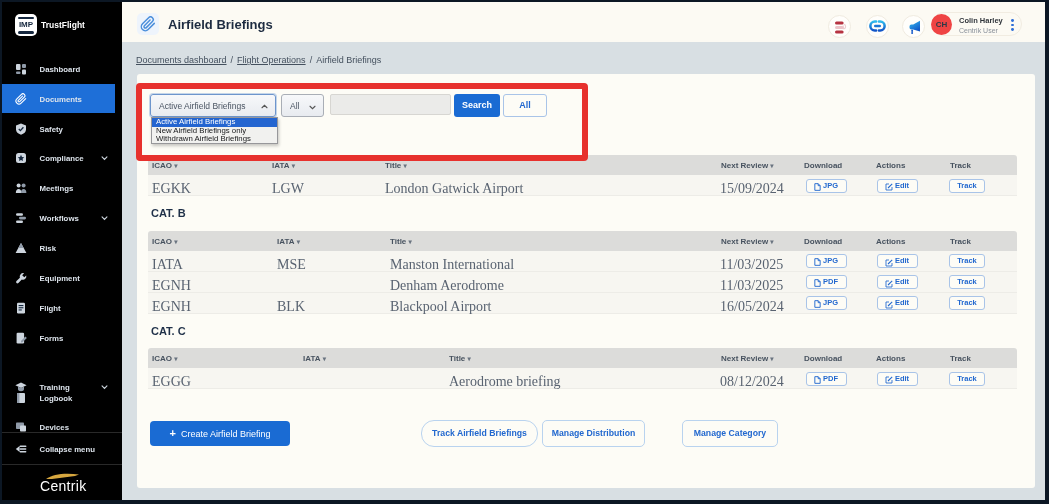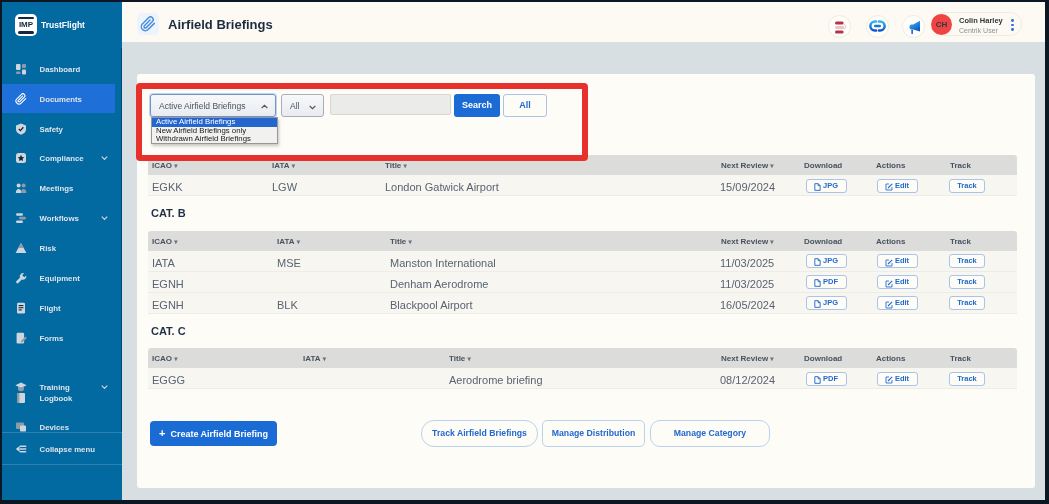--- a/index.html
+++ b/index.html
@@ -1,21 +1,21 @@
 <!DOCTYPE html>
 <html><head>
 <meta charset="utf-8">
 <style>
   * { margin:0; padding:0; box-sizing:border-box; }
   html,body { width:1049px; height:504px; overflow:hidden; }
   body { font-family:"Liberation Sans", sans-serif; background:#0c1724; position:relative; }
   .abs { position:absolute; }
 
   
-  #sidebar { left:2px; top:2px; width:132px; height:498px; background:#0369a1; }
+  #sidebar { left:2px; top:2px; width:132px; height:498px; background:#000000; }
   #sbscroll { left:119px; top:46px; width:3px; height:384px; background:rgba(0,0,0,0.28); }
   .logo-box { left:13px; top:12px; width:22px; height:22px; background:#fff; border-radius:5px; }
   .logo-box .bar { position:absolute; left:3px; right:3px; height:2.5px; background:#15273e; border-radius:2px; }
   .logo-txt { position:absolute; left:0; right:0; top:6px; text-align:center; font-size:8px; font-weight:bold; color:#15273e; letter-spacing:0; }
   .brand { left:39px; top:18px; font-size:8.5px; font-weight:bold; color:#fff; }
   .mi { left:0; width:120px; height:27px; }
   .mi .lbl { position:absolute; left:37.5px; top:50%; transform:translateY(-50%); font-size:7.8px; font-weight:bold; color:#dde4ec; white-space:nowrap; }
   .mi .ico { position:absolute; left:13px; top:50%; transform:translateY(-50%); width:12px; height:12px; }
   .mi .chev { position:absolute; right:14px; top:50%; transform:translateY(-50%); width:7px; height:7px; }
   .mi.sel { background:#1e6fd8; width:113px; height:28.5px;text-decoration:underline; }
@@ -38,38 +38,38 @@
   .urole { left:837px; top:24.5px; font-size:7px; color:#8b929b; }
   .dots { left:889px; top:17px; }
   .dots i { display:block; width:2.8px; height:2.8px; border-radius:50%; background:#2f6fd8; margin:0 0 1.8px 0; }
 
   
   .cat { left:29px; font-size:11px; font-weight:bold; color:#1f3048; white-space:nowrap; }
   .thead { left:26px; width:869px; height:20px; background:#dcdcda; border-radius:3px 3px 0 0; }
   .trow  { left:26px; width:869px; height:21px; background:#f7f6f1; border-bottom:1px solid #edece7; }
   .th { position:absolute; top:6px; font-size:8px; font-weight:bold; color:#47525f; white-space:nowrap; }
   .th .ar { color:#6a7480; font-size:6.5px; }
-  .td { position:absolute; top:6px; font-size:11px; color:#596371; white-space:nowrap; }
+  .td { position:absolute; top:6px; font-size:14px; color:#596371; white-space:nowrap;font-family:Liberation Serif, serif; }
   .rbtn { position:absolute; top:3.5px; height:14px; border:1px solid #a9c4e8; border-radius:3px; background:#fdfcf6; color:#2268cf; font-size:7.5px; font-weight:bold; text-align:center; line-height:12.5px; }
 
   
   #redbox { left:14px; top:81px; width:452px; height:78px; border:6px solid #e7312d; border-radius:4px; }
   .selbox { top:92px; height:23px; background:linear-gradient(#f7f8fa,#e8ebf0); border:1px solid #93a7c4; border-radius:3px; }
   #sel1 { left:28px; width:126px; border-color:#6d95cc; box-shadow:0 0 0 1px rgba(90,140,210,0.35); }
   #sel2 { left:159px; width:43px; border-color:#a9aeb6; }
   .selbox .stxt { position:absolute; left:8px; top:6px; font-size:8.5px; color:#4b5563; }
   #input { left:208px; top:92px; width:121px; height:21px; background:#ebebe9; border:1px solid #d7d6d2; border-radius:2px; }
   #btn-search { left:332px; top:92px; width:46px; height:23px; background:#1a6bd3; border-radius:3px; color:#fff; font-size:9px; font-weight:bold; text-align:center; line-height:23px; }
   #btn-all { left:381px; top:92px; width:44px; height:23px; background:#fdfcf6; border:1px solid #a9c4e8; border-radius:3px; color:#2268cf; font-size:9px; font-weight:bold; text-align:center; line-height:21px; }
   #ddl { left:29px; top:115px; width:127px; height:27px; background:#f1f1ef; border:1px solid #97979a; box-shadow:1px 2px 3px rgba(0,0,0,0.22); }
   #ddl div { height:8.6px; font-size:7.8px; color:#17181a; padding-left:4px; line-height:8.8px; white-space:nowrap; }
   #ddl div.hl { background:#2465d0; color:#fff; }
 
   
-  #create { left:28px; top:419px; width:127px; height:25px; background:#1a6bd3; border-radius:4px; color:#fff; font-size:9px; font-weight:bold; text-align:center; line-height:25px; }
+  #create { left:28px; top:419px; width:140px; height:25px; background:#1a6bd3; border-radius:4px; color:#fff; font-size:9px; font-weight:normal; text-align:center; line-height:25px; }
   .obtn { top:418px; height:27px; background:#fdfcf6; border:1px solid #b9d3ef; border-radius:5px; color:#2268cf; font-size:8.7px; font-weight:bold; text-align:center; line-height:25px; }
 
   
   #centrik { left:0; top:468px; width:120px; text-align:center; color:#fff; font-size:15px; letter-spacing:0.3px; }
 </style>
 </head>
 <body>
 
 <div id="sidebar" class="abs">
   <div id="sbscroll" class="abs"></div>
@@ -203,20 +203,26 @@
           <rect x="4.6" y="2.6" width="6.8" height="1.5" rx="0.7" fill="#cdd5de"></rect>
           <rect x="4.6" y="5.3" width="6.8" height="1.5" rx="0.7" fill="#cdd5de"></rect>
           <rect x="4.6" y="8" width="6.8" height="1.5" rx="0.7" fill="#cdd5de"></rect>
         </svg>
     <span class="lbl">Collapse menu</span>
 
   </div>
     </div>
   <div class="sb-div abs" style="top:430px"></div>
   <div class="sb-div abs" style="top:462px"></div>
+  <div id="centrik" class="abs">
+    <svg width="70" height="26" viewBox="0 0 70 26" style="display:block;margin:0 auto;">
+      <path d="M19 9 C 26 4, 38 2.5, 52 4.5 L 48 6 L 25 9 Z" fill="#d7a73f"></path>
+      <text x="13" y="21" fill="#fff" font-size="14" font-family="Liberation Sans">Centrik</text>
+    </svg>
+  </div>
 </div>
 
 <div id="main" class="abs">
   <div id="topbar" class="abs"></div>
   <div class="title-ico abs">
     <svg width="22" height="22" viewBox="0 0 24 24" style="padding:3px;" fill="none" stroke="#4a8edb" stroke-width="2.2" stroke-linecap="round" stroke-linejoin="round">
       <path d="M21.44 11.05l-9.19 9.19a6 6 0 0 1-8.49-8.49l9.19-9.19a4 4 0 0 1 5.66 5.66l-9.2 9.19a2 2 0 0 1-2.83-2.83l8.49-8.48"></path>
     </svg>
   </div>
   <div class="page-title abs">Airfield Briefings</div>
@@ -257,20 +263,21 @@
   <div class="pill abs"></div>
   <div class="avatar abs">CH</div>
   <div class="uname abs">Colin Harley</div>
   <div class="urole abs">Centrik User</div>
   <div class="dots abs">
       <i></i>
       <i></i>
       <i></i>
     </div>
 
+  <div id="crumbs" class="abs"><a>Documents dashboard</a><span style="margin:0 4px">/</span><a>Flight Operations</a><span style="margin:0 4px">/</span>Airfield Briefings</div>
 
   <div id="card" class="abs"></div>
   <div id="tables" class="abs" style="left:0;top:0;">
       <div class="thead abs" style="top:153px"></div>
   <div class="th" style="left:30px;top:159px">ICAO&nbsp;<span class="ar">▾</span></div>
   <div class="th" style="left:150px;top:159px">IATA&nbsp;<span class="ar">▾</span></div>
   <div class="th" style="left:263px;top:159px">Title&nbsp;<span class="ar">▾</span></div>
   <div class="th" style="left:599px;top:159px">Next&nbsp;Review&nbsp;<span class="ar">▾</span></div>
   <div class="th" style="left:682px;top:159px">Download</div>
   <div class="th" style="left:754px;top:159px">Actions</div>
@@ -359,21 +366,21 @@
           <path d="M6 1 v3 h3"></path>
         </svg>PDF</div>
   <div class="rbtn abs" style="left:755px;width:41px;top:369.5px;padding-left:9px;"><svg style="position:absolute;left:7px;top:3.5px" width="8" height="8" viewBox="0 0 12 12" fill="none" stroke="#2268cf" stroke-width="1.3">
           <path d="M10.5 6 V10.5 H1.5 V1.5 H6"></path>
           <path d="M4.5 7.5 L10.8 1.2" stroke-width="1.6"></path>
         </svg>Edit</div>
   <div class="rbtn abs" style="left:827px;width:36px;top:369.5px;">Track</div>
       <div id="create" class="abs"><b style="font-size:11px;">+</b>&nbsp; Create Airfield Briefing</div>
 <div class="obtn abs" style="left:299px;width:117px;border-radius:13px;">Track Airfield Briefings</div>
 <div class="obtn abs" style="left:420px;width:103px;">Manage Distribution</div>
-<div class="obtn abs" style="left:528px;width:120px;border-radius:10px;">Manage Category</div>
+<div class="obtn abs" style="left:560px;width:96px;">Manage Category</div>
     </div>
 
   <div id="controls" class="abs" style="left:0;top:0;">
     <div id="sel1" class="selbox abs">
         <span class="stxt">Active Airfield Briefings</span>
       <svg class="abs" style="right:7px;top:9px;" width="7" height="5" viewBox="0 0 8 6" fill="none" stroke="#555" stroke-width="1.3" stroke-linecap="round">
           <path d="M1 4.5 L4 1.5 L7 4.5"></path>
         </svg>
     </div>
     <div id="sel2" class="selbox abs">

